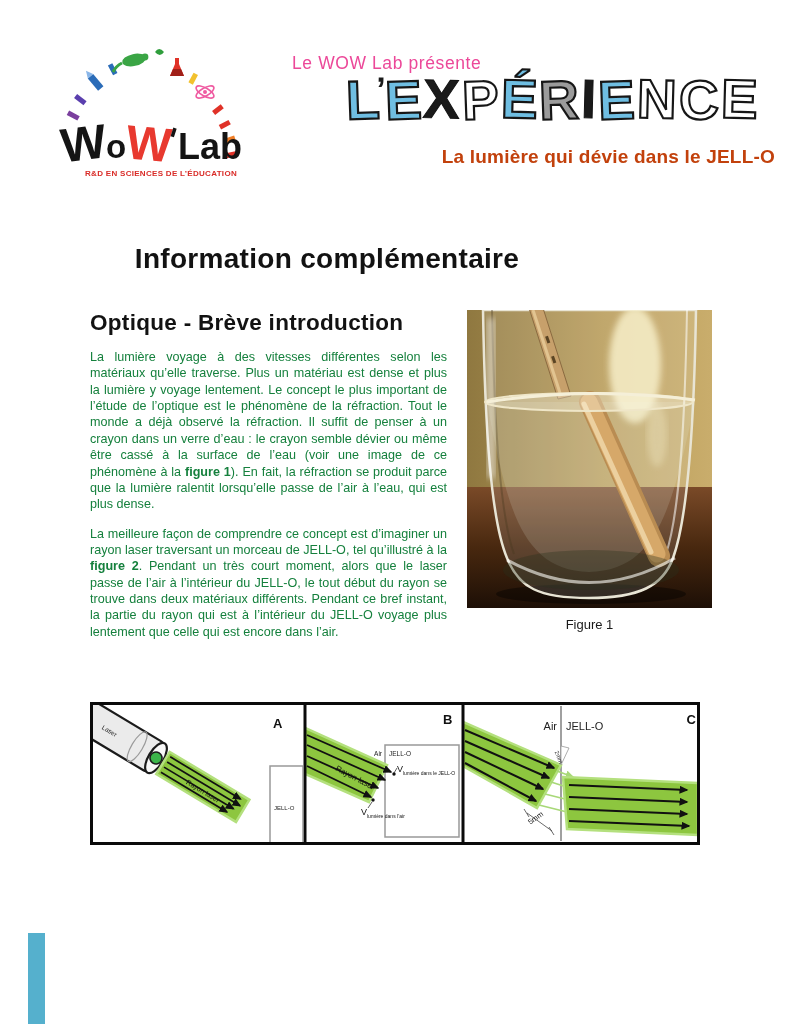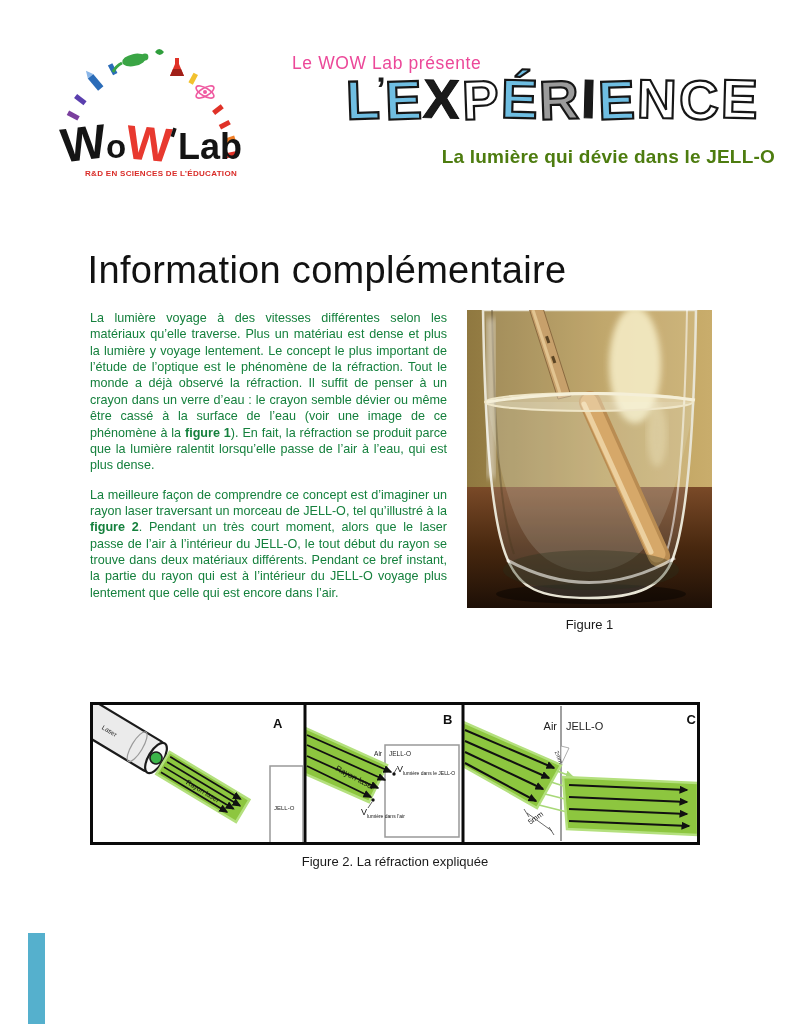--- a/index.html
+++ b/index.html
@@ -17,24 +17,24 @@
   .tl{font-weight:800; font-size:55px; line-height:1; display:inline-block;
       -webkit-text-stroke:2.2px #161616; letter-spacing:1px;}
   .tl-blue{color:#6fbee2;}
   .tl-grey{color:#9b9b9b;}
   .tl-black{color:#1a1a1a; -webkit-text-stroke:1px #111;}
   .tl-white{color:#ffffff;}
   .tl-apos{color:#1a1a1a; -webkit-text-stroke:0; font-size:34px; margin:0 -3px 0 -5px;}
   .tl:nth-child(odd){transform:rotate(-2deg) translateY(1px);}
   .tl:nth-child(even){transform:rotate(1.5deg);}
   .subtitle{position:absolute; left:330px; top:146px; width:445px; text-align:right;
-            font-size:19px; font-weight:700; color:#4d7c0f; letter-spacing:.2px;}
+            font-size:19px; font-weight:700; color:#c2410c; letter-spacing:.2px;}
   
   .page-title{position:absolute; left:0; top:224px; width:654px; text-align:center;
-              font-size:38px; font-weight:400; color:#121212; letter-spacing:.3px;}
+              font-size:28px; font-weight:700; color:#121212; letter-spacing:.3px;}
   .content{position:absolute; left:90px; top:310px; width:357px;}
   .section-title{font-size:22.5px; font-weight:600; color:#121212; margin:0 0 13px 0;
                  letter-spacing:.3px;}
   .body-p{font-size:12.6px; line-height:1.3; text-align:justify; color:#15803d;
           margin:0 0 13px 0;}
   
   .fig1{position:absolute; left:467px; top:310px; width:245px; margin:0;}
   .fig2{position:absolute; left:90px; top:702px; width:610px; margin:0;}
   .figcap{font-size:13px; color:#1a1a1a; text-align:center; margin-top:5px;}
   .edge-bar{position:absolute; left:28px; top:933px; width:17px; height:91px;
@@ -104,20 +104,21 @@
       <span class="tl tl-blue">E</span>
       <span class="tl tl-white">N</span>
       <span class="tl tl-white">C</span>
       <span class="tl tl-white">E</span>
     </div>
   <div class="subtitle">La lumière qui dévie dans le JELL-O</div>
 
   <h1 class="page-title">Information complémentaire</h1>
 
   <div class="content">
+    <h2 class="section-title">Optique - Brève introduction</h2>
     <p class="body-p"><span>La lumière voyage à des vitesses différentes selon les matériaux qu’elle traverse. Plus un matériau est dense et plus la lumière y voyage lentement. Le concept le plus important de l’étude de l’optique est le phénomène de la réfraction. Tout le monde a déjà observé la réfraction. Il suffit de penser à un crayon dans un verre d’eau : le crayon semble dévier ou même être cassé à la surface de l’eau (voir une image de ce phénomène à la </span><b>figure 1</b><span>). En fait, la réfraction se produit parce que la lumière ralentit lorsqu’elle passe de l’air à l’eau, qui est plus dense.</span></p>
     <p class="body-p"><span>La meilleure façon de comprendre ce concept est d’imaginer un rayon laser traversant un morceau de JELL-O, tel qu’illustré à la </span><b>figure 2</b><span>. Pendant un très court moment, alors que le laser passe de l’air à l’intérieur du JELL-O, le tout début du rayon se trouve dans deux matériaux différents. Pendant ce bref instant, la partie du rayon qui est à l’intérieur du JELL-O voyage plus lentement que celle qui est encore dans l’air.</span></p>
   </div>
 
   <figure class="fig1">
     <svg width="245" height="298" viewBox="0 0 245 298">
       <defs>
         <linearGradient id="bgTop" x1="0" y1="0" x2="1" y2="0">
           <stop offset="0" stop-color="#8f7840"></stop>
             <stop offset="0.55" stop-color="#b79a57"></stop>
@@ -264,17 +265,16 @@
         <line x1="106" y1="95" x2="224" y2="100" stroke="#111" stroke-width="2.2" marker-end="url(#ah)"></line>
         <line x1="106" y1="107" x2="224" y2="112" stroke="#111" stroke-width="2.2" marker-end="url(#ah)"></line>
         <line x1="106" y1="119" x2="226" y2="124" stroke="#111" stroke-width="2.2" marker-end="url(#ah)"></line>
         <text x="233" y="22" font-size="13" font-weight="700" fill="#111" text-anchor="end">C</text>
       </g>
 
       <rect x="1.5" y="1.5" width="607" height="140" fill="none" stroke="#0a0a0a" stroke-width="3"></rect>
       <line x1="215" y1="2" x2="215" y2="141" stroke="#0a0a0a" stroke-width="3"></line>
       <line x1="373" y1="2" x2="373" y2="141" stroke="#0a0a0a" stroke-width="3"></line>
     </svg>
-    <figcaption class="figcap">Figure 2. La réfraction expliquée</figcaption>
   </figure>
 
   <div class="edge-bar"></div>
 </div>
 
 </body></html>

